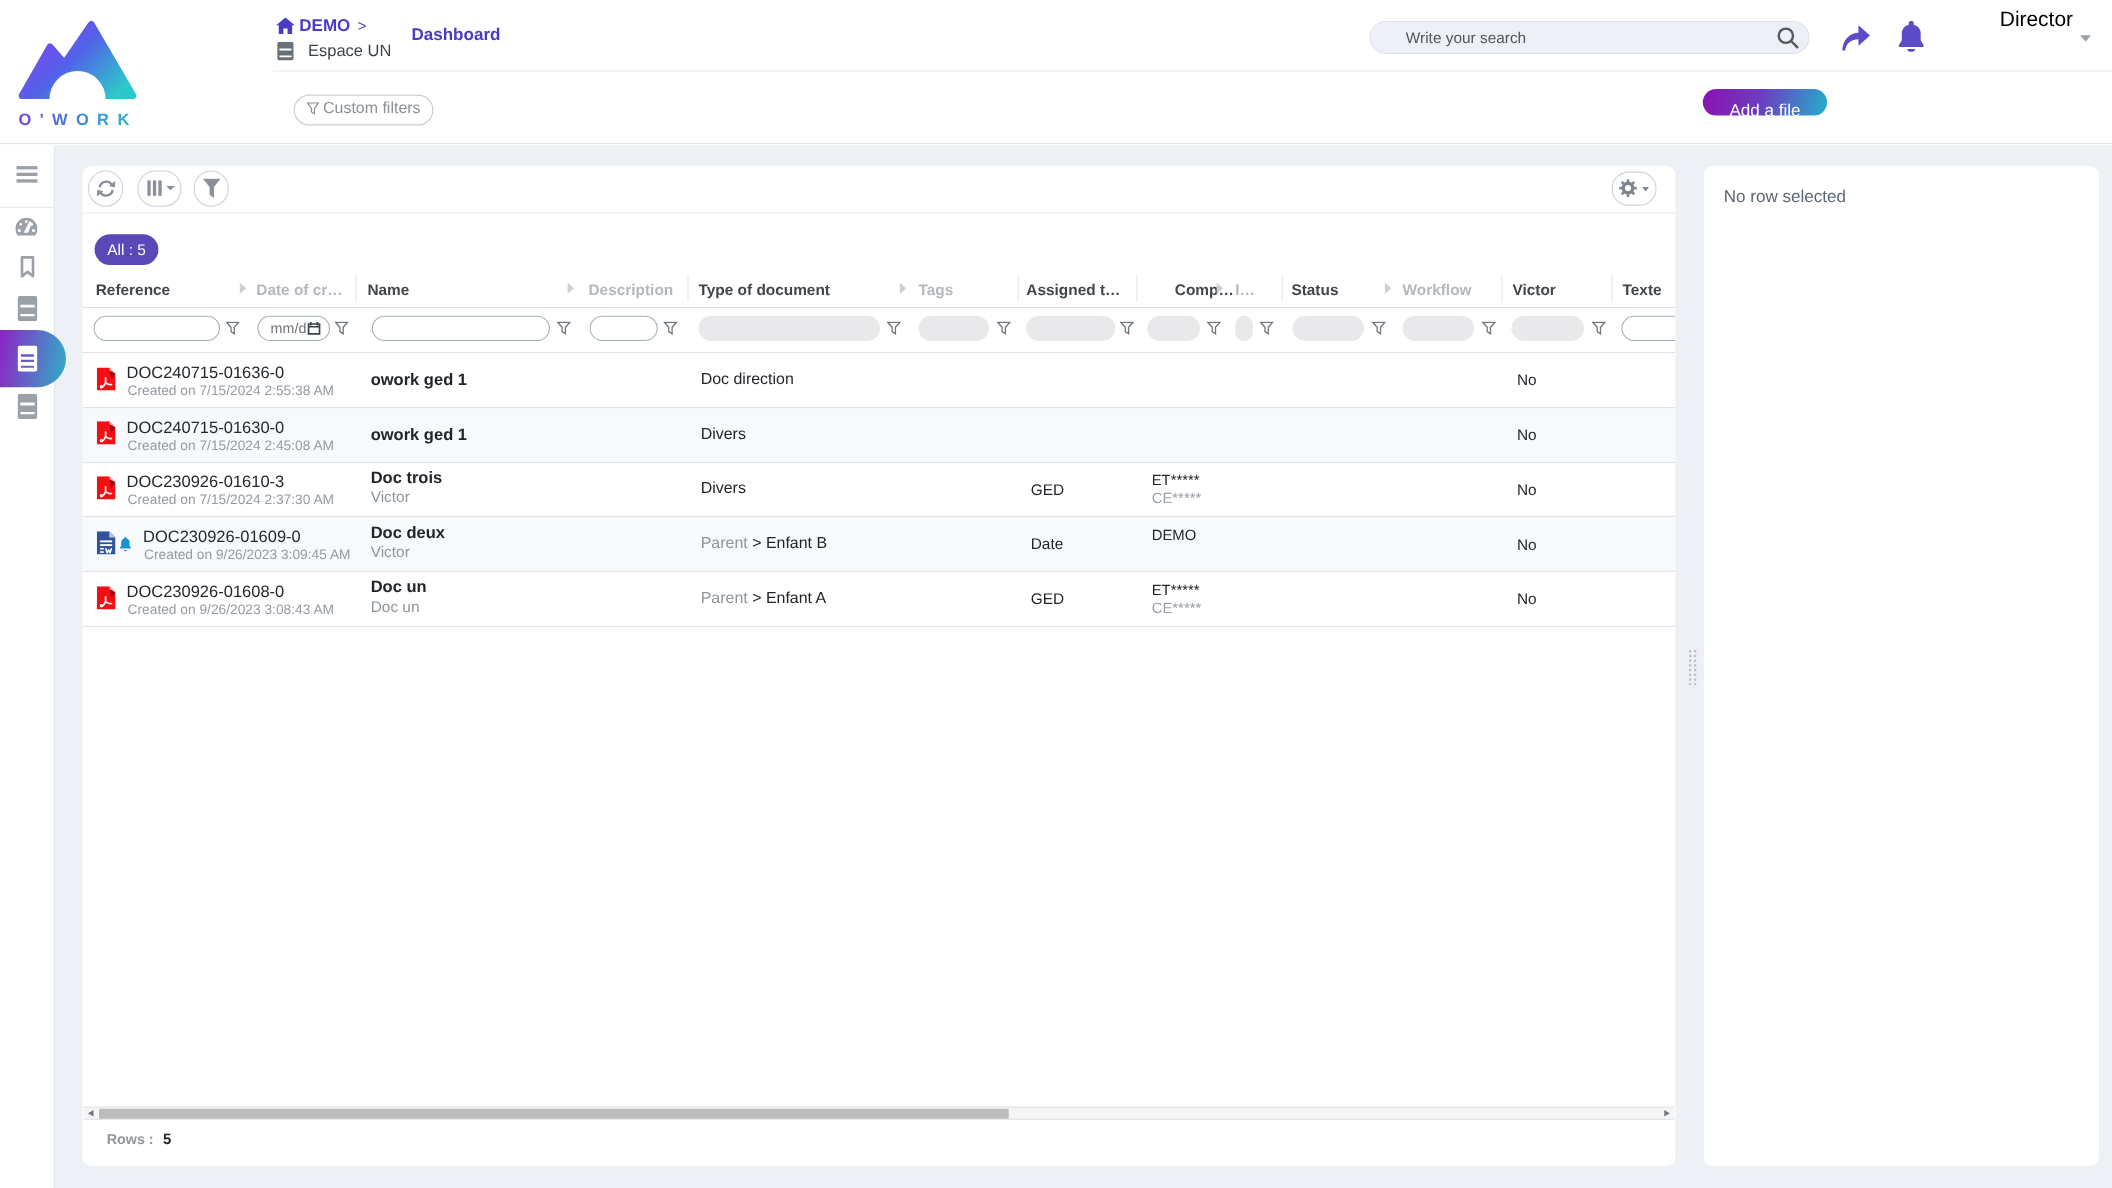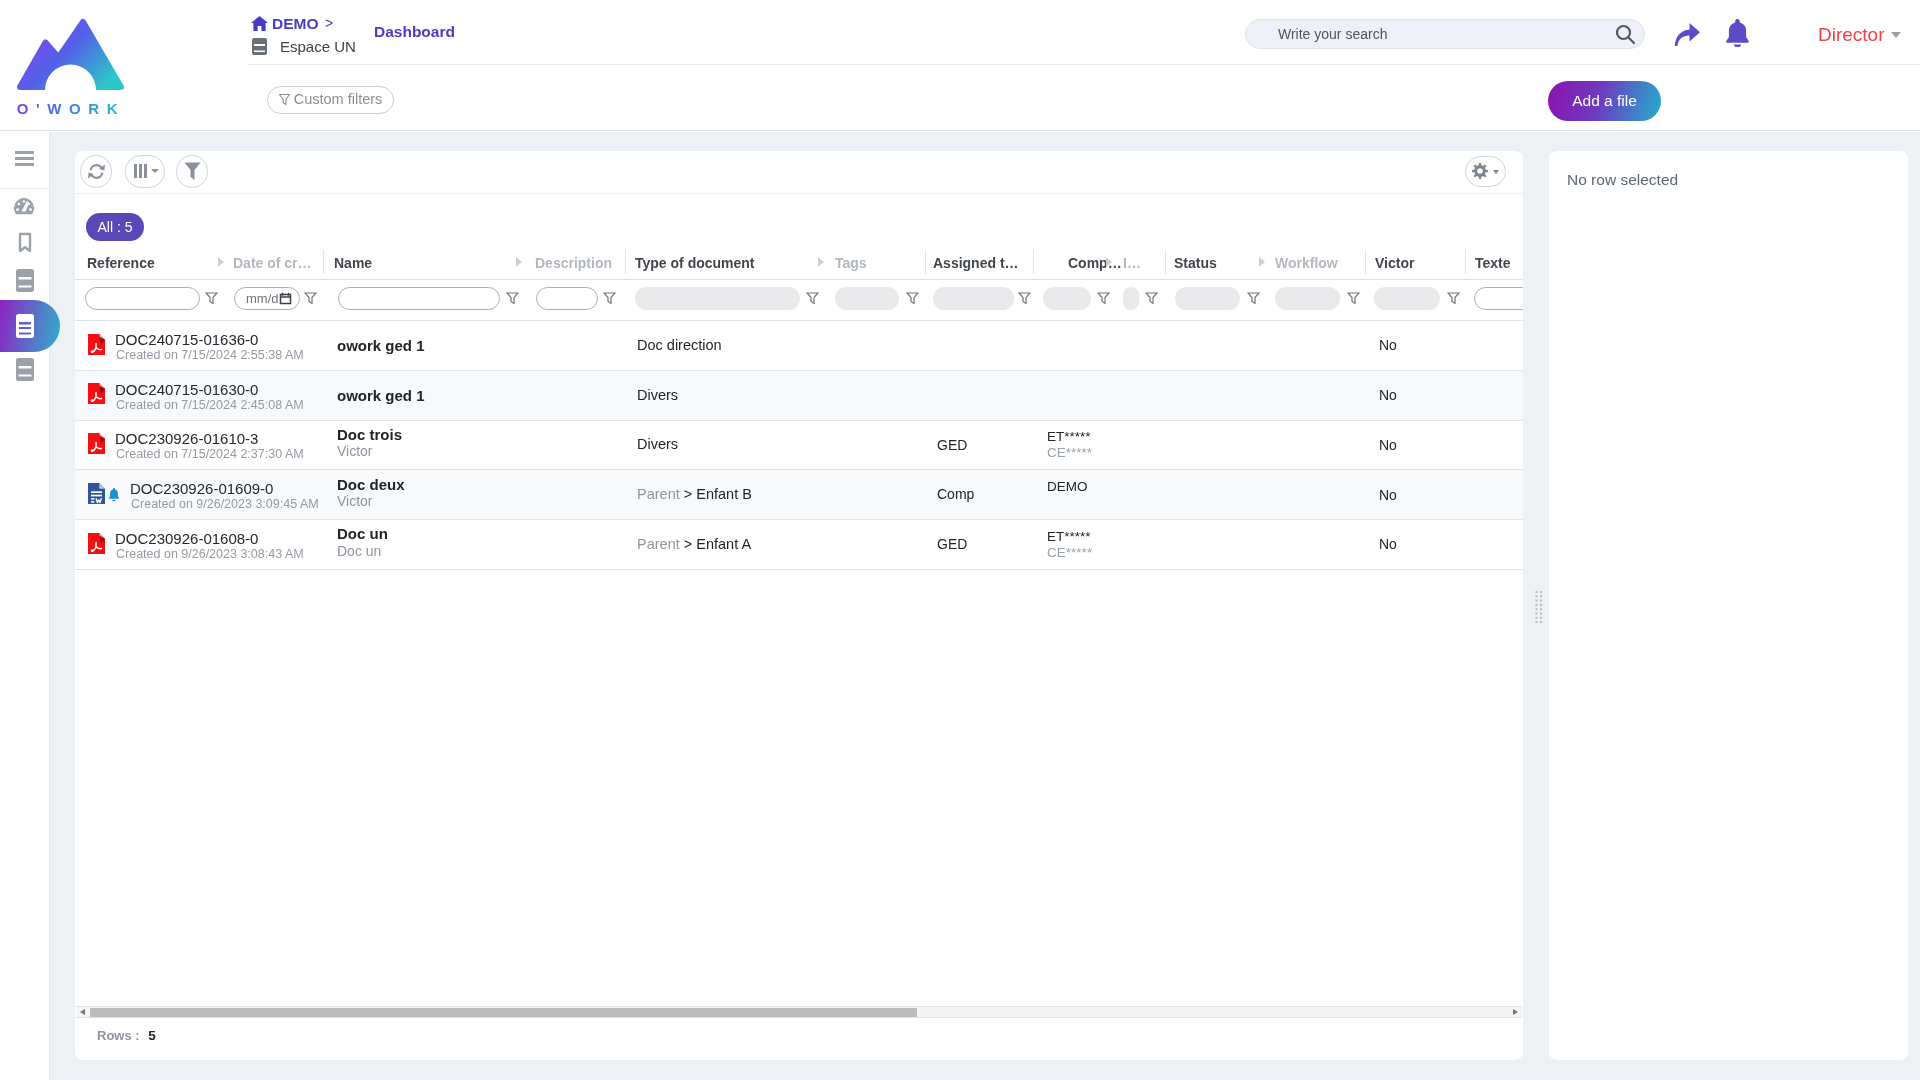--- a/index.html
+++ b/index.html
@@ -5,21 +5,21 @@
 *{margin:0;padding:0;box-sizing:border-box;}
 html,body{width:1920px;height:1080px;overflow:hidden;}
 body{font-family:"Liberation Sans",sans-serif;background:#fff;}
 #page{position:relative;width:1920px;height:1080px;}
 .abs{position:absolute;}
 
 #topbar{position:absolute;left:0;top:0;width:1920px;height:131px;background:#fff;border-bottom:1px solid #e3e5ea;}
 #crumb-div{position:absolute;left:248px;top:64px;width:1672px;height:1px;background:#e9ebf0;}
 .crumb-purple{color:#4a3bc5;font-weight:bold;font-size:15.5px;}
 #custom-filters{position:absolute;left:267px;top:86px;width:127px;height:28px;border:1px solid #c9ced4;border-radius:14px;color:#8a9097;font-size:14.5px;line-height:25px;text-align:center;background:#fff;}
-.gradbtn{position:absolute;top:81px;height:40px;border-radius:20px;background:linear-gradient(105deg,#8c12ae 0%,#6e3bc0 45%,#24afcc 100%);color:#fff;font-size:15.5px;text-align:center;line-height:40px;}
+.gradbtn{position:absolute;top:81px;height:24px;border-radius:20px;background:linear-gradient(105deg,#8c12ae 0%,#6e3bc0 45%,#24afcc 100%);color:#fff;font-size:15.5px;text-align:center;line-height:40px;}
 
 #content{position:absolute;left:0;top:132px;width:1920px;height:949px;background:#edf0f5;}
 #sidebar{position:absolute;left:0;top:132px;width:50px;height:949px;background:#fff;border-right:1px solid #e3e6ea;}
 #side-div{position:absolute;left:0;top:188px;width:50px;height:1px;background:#e6e8ec;}
 #side-active{position:absolute;left:0;top:300px;width:60px;height:52px;border-radius:0 26px 26px 0;background:linear-gradient(100deg,#8d23c4,#2fb0ca);}
 
 #tablecard{position:absolute;left:75px;top:151px;width:1448px;height:909px;background:#fff;border-radius:8px;overflow:hidden;}
 #rightcard{position:absolute;left:1549px;top:151px;width:359px;height:909px;background:#fff;border-radius:8px;}
 
 .circbtn{position:absolute;border:1px solid #ced3d9;border-radius:16px;background:#fff;}
@@ -109,21 +109,21 @@
     <line x1="13.5" y1="13.5" x2="19" y2="19" stroke="#54595f" stroke-width="2.2" stroke-linecap="round"></line>
   </svg>
 
   <svg class="abs" style="left:1672px;top:20px;" width="28" height="27" viewBox="0 0 28 27" fill="#5b4bc7">
     <path d="M2.8,26 C3.2,15.5 10,9.8 17.5,9.7 L17.5,3 L28,12.3 L17.5,21.6 L17.5,15.6 C11,15.7 6,19 5.5,26 Z"></path>
   </svg>
   <svg class="abs" style="left:1724px;top:19px;" width="27" height="28" viewBox="0 0 27 28" fill="#5b4bc7">
     <path d="M13.5,0 a2.3,2.3 0 0 1 2.3,2.3 l0,1.1 a8.6,8.6 0 0 1 6.3,8.3 l0,6.2 l2.6,4.1 a1.1,1.1 0 0 1 -0.9,1.7 l-20.6,0 a1.1,1.1 0 0 1 -0.9,-1.7 l2.6,-4.1 l0,-6.2 a8.6,8.6 0 0 1 6.3,-8.3 l0,-1.1 a2.3,2.3 0 0 1 2.3,-2.3 z"></path>
     <path d="M9.8,25.5 a3.8,3.8 0 0 0 7.4,0 z"></path>
   </svg>
-  <div class="abs" style="left:1818px;top:24px;font-size:19px;color:#ef4444;">Director</div>
+  <div class="abs" style="left:1818px;top:8px;font-size:19px;color:#000000;">Director</div>
   <div class="abs" style="left:1891px;top:32px;width:0;height:0;border-top:6px solid #9aa2ac;border-left:5px solid transparent;border-right:5px solid transparent;"></div>
 
   <div class="gradbtn" style="left:1548px;width:113px;">Add a file</div>
 </div>
 
 <div id="content"></div>
 
 <div id="sidebar"></div>
 <div id="side-div"></div>
 <div class="abs" style="left:15px;top:151px;width:19px;height:16px;">
@@ -326,21 +326,21 @@
   </svg>
   <svg class="abs" style="left:32.5px;top:337px;" width="12" height="14" viewBox="0 0 27 31" fill="#1b8fd6">
     <path d="M13.5,0 a2.3,2.3 0 0 1 2.3,2.3 l0,1.1 a8.6,8.6 0 0 1 6.3,8.3 l0,6.2 l2.6,4.1 a1.1,1.1 0 0 1 -0.9,1.7 l-20.6,0 a1.1,1.1 0 0 1 -0.9,-1.7 l2.6,-4.1 l0,-6.2 a8.6,8.6 0 0 1 6.3,-8.3 l0,-1.1 a2.3,2.3 0 0 1 2.3,-2.3 z"></path>
     <path d="M9.8,26.5 a3.8,3.8 0 0 0 7.4,0 z"></path>
   </svg>
   <div class="ref" style="left:55px;top:329.1px;">DOC230926-01609-0</div>
   <div class="created" style="left:56px;top:346.1px;">Created on 9/26/2023 3:09:45 AM</div>
   <div class="nameb" style="top:324.6px;">Doc deux</div>
   <div class="nameg" style="top:342.1px;">Victor</div>
   <div class="typec" style="top:335.1px;"><span class="grayp">Parent</span> &gt; Enfant B</div>
-  <div class="assg" style="top:335.4px;">Comp</div>
+  <div class="assg" style="top:335.4px;">Date</div>
   <div class="compc" style="top:328.1px;">DEMO</div>
   <div class="nocell" style="top:335.6px;">No</div>
 
   <svg class="abs" style="left:13px;top:381.7px;" width="17" height="21" viewBox="0 0 17 21">
     <path d="M0,0 H11.3 L17,5.7 V21 H0 Z" fill="#f40f13"></path>
     <path d="M11.3,0 L17,5.7 L11.8,3 Z" fill="#fca9ab"></path>
     <path d="M11.8,3 L17,5.7 L13,10.8 Z" fill="#9c0d10"></path>
     <path d="M8,9.5 L8,13.8 M8,13.8 C7.2,16.2 5.6,17.8 4.2,18.2 M8,13.8 C9.6,15.4 11.8,15.9 13.4,15.6" fill="none" stroke="#fff" stroke-width="1.5" stroke-linecap="round"></path>
     <circle cx="4.2" cy="17.6" r="1" fill="none" stroke="#fff" stroke-width="1"></circle>
   </svg>

